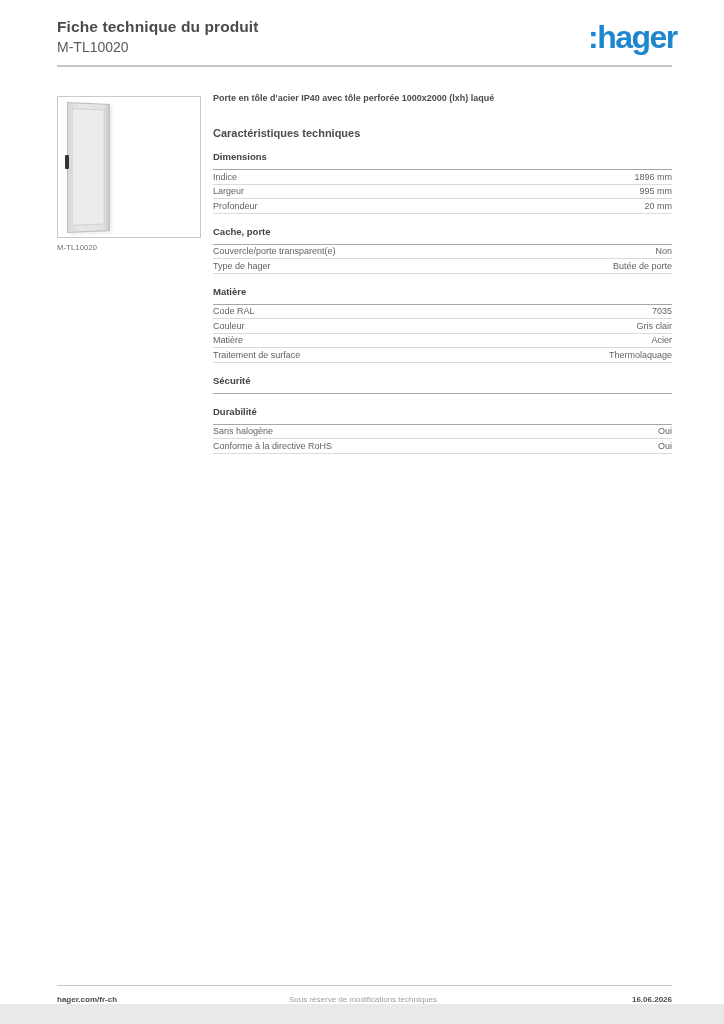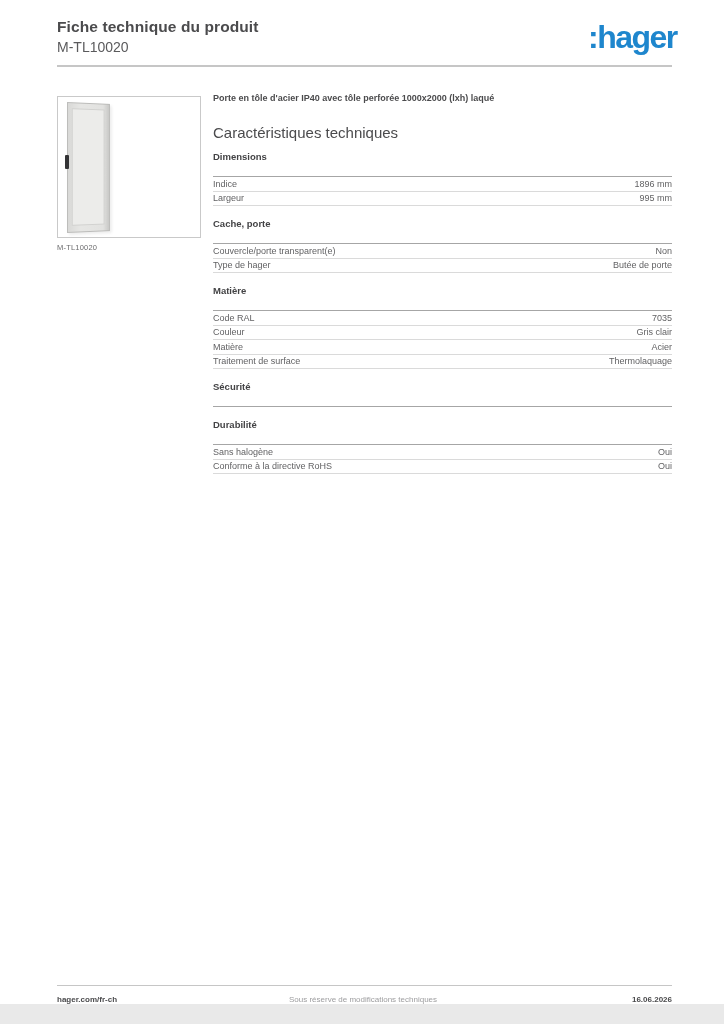--- a/index.html
+++ b/index.html
@@ -32,23 +32,23 @@
   }
   .door-handle {
     position:absolute; left:0px; top:53px; width:4px; height:14px;
     background:#333335; border-radius:1px;
   }
   .image-caption { position:absolute; left:57px; top:243px; font-size:7.5px; color:#6b6b6d; letter-spacing:0.2px; }
 
   
   .content { position:absolute; left:213px; top:92px; width:459px; }
   .description { font-size:9px; font-weight:bold; color:#4b4b4d; line-height:12px; }
-  .char-heading { margin-top:23px; font-size:15px; font-weight:normal; color:#4b4b4d; line-height:12px; }
+  .char-heading { margin-top:23px; font-size:11px; font-weight:bold; color:#4b4b4d; line-height:12px; }
   .section { margin-top:13px; }
-  .section-title { font-size:9.5px; font-weight:bold; color:#434345; padding-bottom:14px; border-bottom:1px solid #a6a6a6; line-height:10px; }
+  .section-title { font-size:9.5px; font-weight:bold; color:#434345; padding-bottom:7px; border-bottom:1px solid #a6a6a6; line-height:10px; }
   .trow { display:flex; justify-content:space-between; align-items:center;
           height:13.5px; border-bottom:1px solid #dadada; font-size:9px; color:#626264; }
   .trow .val { text-align:right; white-space:nowrap; }
 
   
   .rule-bottom { position:absolute; left:57px; top:985px; width:615px; height:1px; background:#c6c6c6; }
   .footer-left   { position:absolute; left:57px;  top:995px; font-size:8px; font-weight:bold; color:#4b4b4d; }
   .footer-center { position:absolute; left:213px; top:995px; width:300px; text-align:center; font-size:8px; color:#9d9d9f; }
   .footer-right  { position:absolute; left:472px; top:995px; width:200px; text-align:right; font-size:8px; font-weight:bold; color:#4b4b4d; }
 </style>
@@ -78,20 +78,24 @@
 
     <div class="section">
       <div class="section-title">Dimensions</div>
       <div class="trow">
         <span class="lbl">Indice</span>
         <span class="val">1896 mm</span>
       </div>
       <div class="trow">
         <span class="lbl">Largeur</span>
         <span class="val">995 mm</span>
+      </div>
+      <div class="trow">
+        <span class="lbl">Profondeur</span>
+        <span class="val">20 mm</span>
       </div>
     </div>
 
     <div class="section">
       <div class="section-title">Cache, porte</div>
       <div class="trow">
         <span class="lbl">Couvercle/porte transparent(e)</span>
         <span class="val">Non</span>
       </div>
       <div class="trow">

